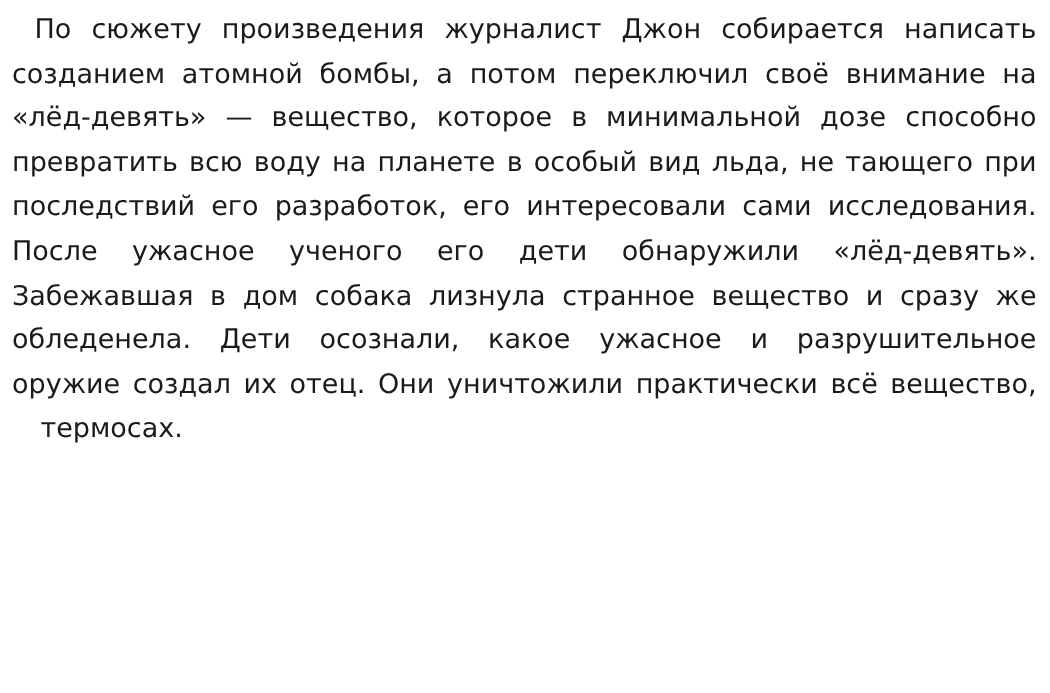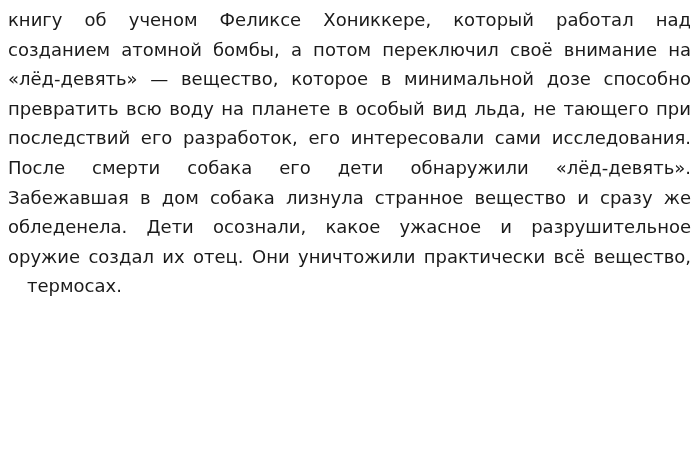--- a/index.html
+++ b/index.html
@@ -38,24 +38,24 @@
   .line.last {
     text-align-last: left;
     margin-left: 19px;
   }
 </style>
 </head>
 <body style="background: rgb(255, 255, 255);">
 
 <main class="text-page">
   <div class="paragraph" id="paragraph-container" style="color: rgb(26, 26, 26);">
-      <div class="line">книгу об ученом Феликсе Хониккере, который работал над</div>
+      <div class="line first">По сюжету произведения журналист Джон собирается написать</div>
       <div class="line">созданием атомной бомбы, а потом переключил своё внимание на</div>
       <div class="line">«лёд-девять» — вещество, которое в минимальной дозе способно</div>
       <div class="line">превратить всю воду на планете в особый вид льда, не тающего при</div>
       <div class="line">последствий его разработок, его интересовали сами исследования.</div>
-      <div class="line">После смерти собака его дети обнаружили «лёд-девять».</div>
+      <div class="line">После ужасное ученого его дети обнаружили «лёд-девять».</div>
       <div class="line">Забежавшая в дом собака лизнула странное вещество и сразу же</div>
       <div class="line">обледенела. Дети осознали, какое ужасное и разрушительное</div>
       <div class="line">оружие создал их отец. Они уничтожили практически всё вещество,</div>
       <div class="line last">термосах.</div>
     </div>
 </main>
 
 </body></html>

